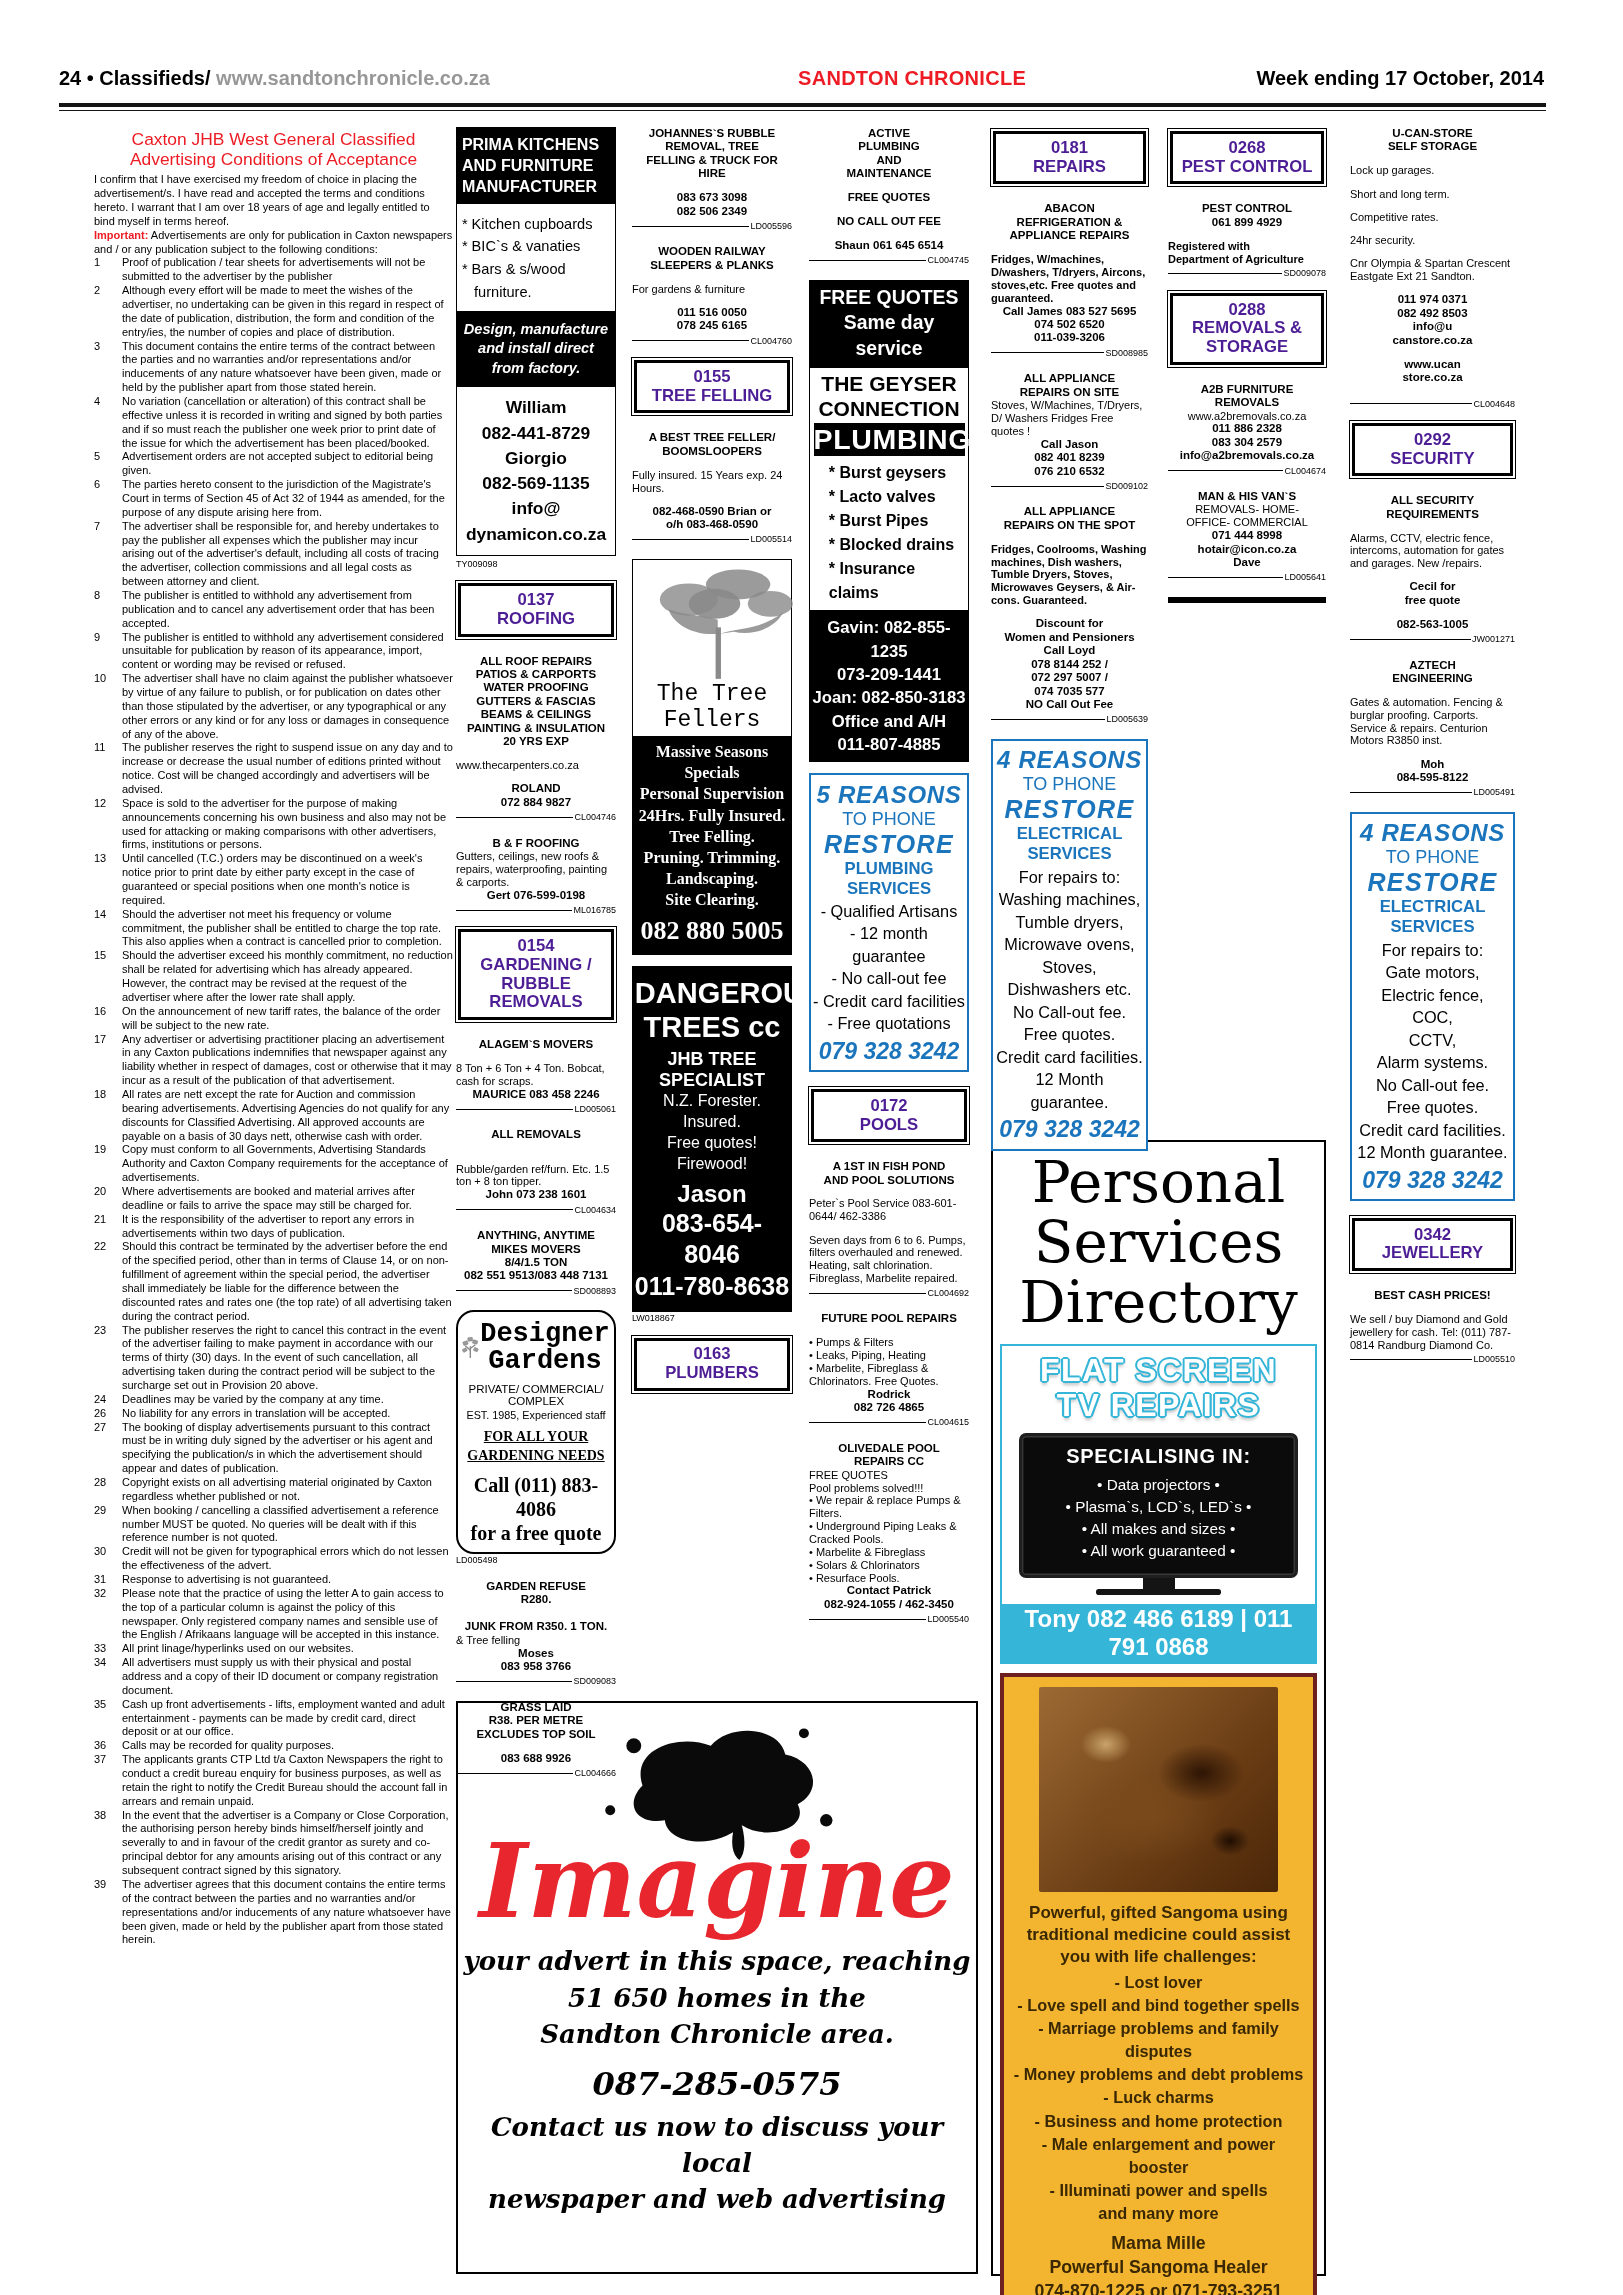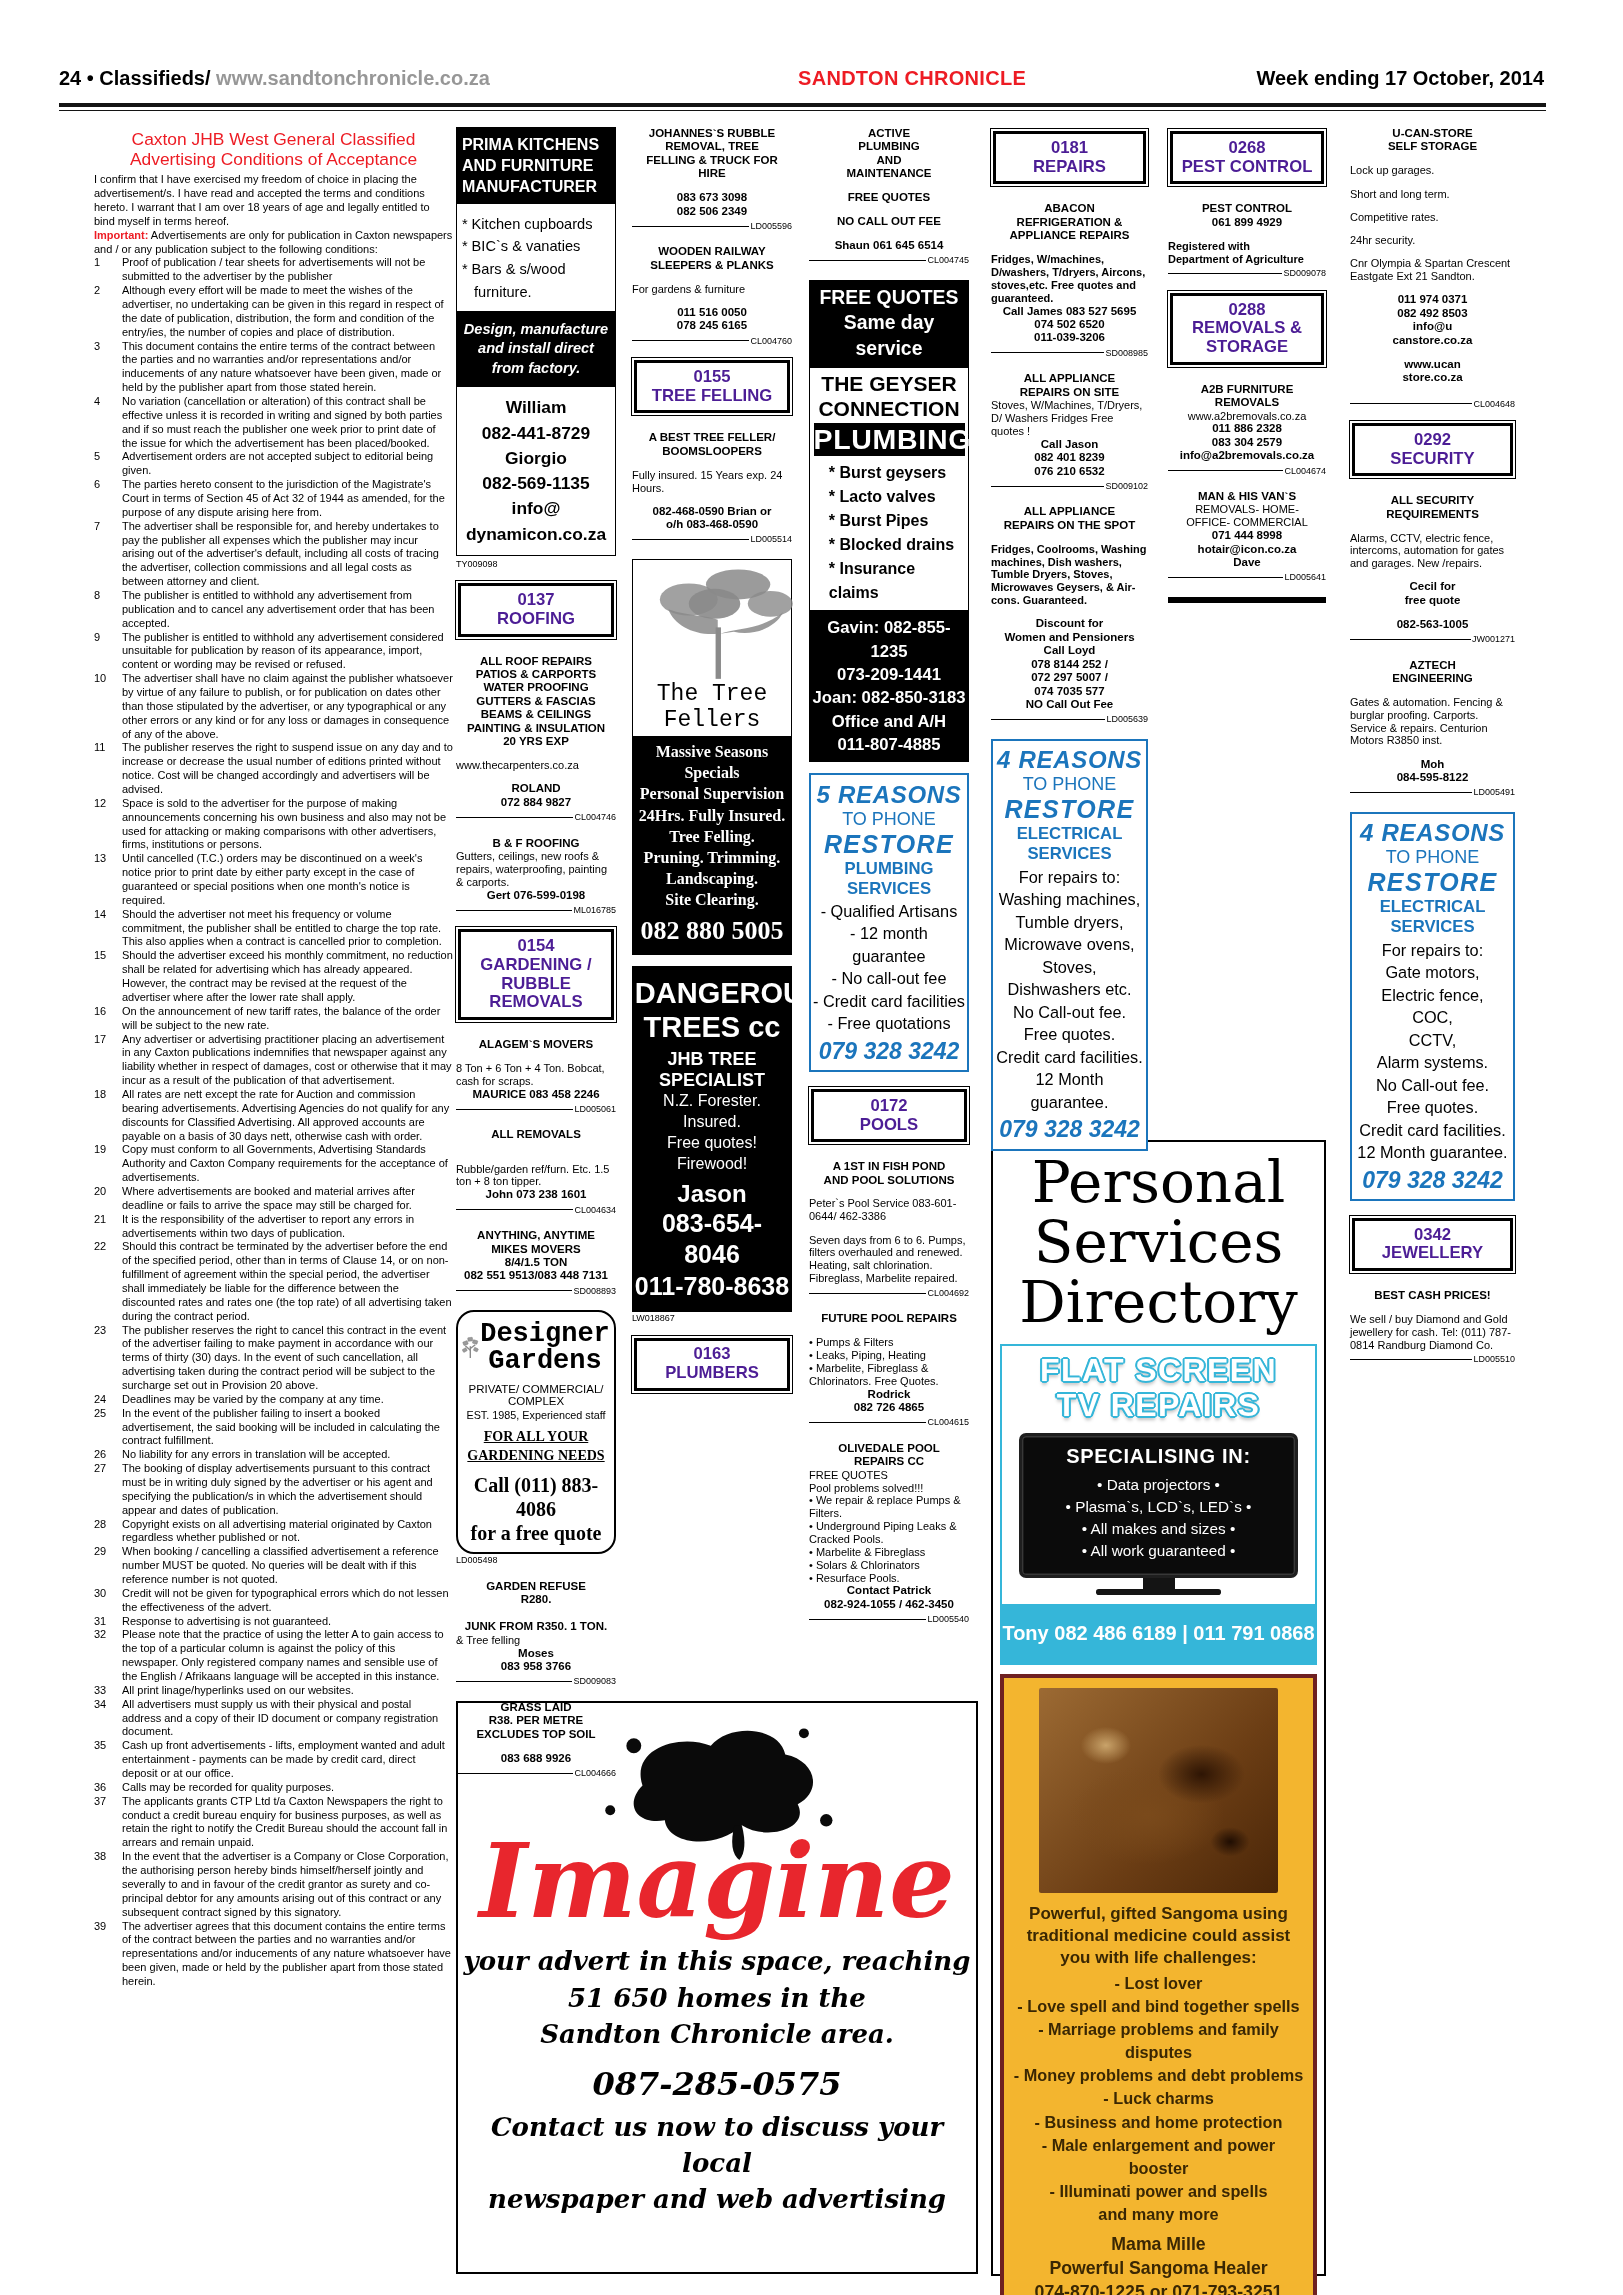--- a/index.html
+++ b/index.html
@@ -103,21 +103,21 @@
   .fsc{border:2.8px solid #35b6d9;margin:11px 7px 0;background:#fff;text-align:center;position:relative}
   .fsc-t{font-weight:bold;font-size:32px;line-height:1.12;color:#fff;letter-spacing:1.4px;margin-top:7px;
          text-shadow:-2.1px 0 #35b6d9,2.1px 0 #35b6d9,0 -2.1px #35b6d9,0 2.1px #35b6d9,
                      -1.4px -1.4px #35b6d9,1.4px 1.4px #35b6d9,1.4px -1.4px #35b6d9,-1.4px 1.4px #35b6d9,0 4.2px 3.5px rgba(0,0,0,.25)}
   .fsc-tv{background:#0b0b0b;border-radius:7px;margin:8.3px 16.7px 0;padding:9.7px 2.8px 12.5px;
           border:3.5px solid #1f1f1f;box-shadow:inset 0 0 0 1.4px #383838}
   .fsc-spec{color:#fff;font-weight:bold;font-size:20px;letter-spacing:0.7px}
   .fsc-items{color:#fff;font-size:15.3px;line-height:1.45;margin-top:5.6px}
   .fsc-stand{width:32px;height:11px;background:#141414;margin:0 auto}
   .fsc-base{width:125px;height:6.2px;background:#141414;margin:0 auto;border-radius:2.8px}
-  .fsc-ph{background:#35b6d9;color:#fff;font-weight:bold;font-size:20px;padding:18px 0;margin-top:8.3px}
+  .fsc-ph{background:#35b6d9;color:#fff;font-weight:bold;font-size:24px;padding:1px 0;margin-top:8.3px}
   .sg{border:4.9px solid #6e2021;background:#f3b52f;margin:9.7px 7px;padding:7px 7px 9.7px;
       text-align:center;color:#3a2703}
   .sg-photo{height:205px;margin:2.8px 28px 9.7px;border-radius:2.1px;background:
       radial-gradient(62px 42px at 68% 42%,#2e1504 0%,transparent 70%),
       radial-gradient(42px 31px at 28% 28%,#c9a36a 0%,transparent 60%),
       radial-gradient(28px 21px at 80% 75%,#1f0d02 0%,transparent 70%),
       radial-gradient(104px 66px at 45% 62%,#7a4a1b 0%,transparent 75%),
       linear-gradient(135deg,#9c6a33,#6b3d14 60%,#4a2608)}
   .sg-intro{font-weight:bold;font-size:17px;line-height:1.3}
   .sg-items{font-weight:bold;font-size:16.3px;line-height:1.42;margin-top:2.8px}
@@ -243,24 +243,20 @@
         <span class="tc-num">22</span>
         <span class="tc-text">Should this contract be terminated by the advertiser before the end of the specified period, other than in terms of Clause 14, or on non-fulfillment of agreement within the special period, the advertiser shall immediately be liable for the difference between the discounted rates and rates one (the top rate) of all advertising taken during the contract period.</span>
       </div>
       <div class="tc-item">
         <span class="tc-num">23</span>
         <span class="tc-text">The publisher reserves the right to cancel this contract in the event of the advertiser failing to make payment in accordance with our terms of thirty (30) days. In the event of such cancellation, all advertising taken during the contract period will be subject to the surcharge set out in Provision 20 above.</span>
       </div>
       <div class="tc-item">
         <span class="tc-num">24</span>
         <span class="tc-text">Deadlines may be varied by the company at any time.</span>
-      </div>
-      <div class="tc-item">
-        <span class="tc-num">25</span>
-        <span class="tc-text">In the event of the publisher failing to insert a booked advertisement, the said booking will be included in calculating the contract fulfillment.</span>
       </div>
       <div class="tc-item">
         <span class="tc-num">26</span>
         <span class="tc-text">No liability for any errors in translation will be accepted.</span>
       </div>
       <div class="tc-item">
         <span class="tc-num">27</span>
         <span class="tc-text">The booking of display advertisements pursuant to this contract must be in writing duly signed by the advertiser or his agent and specifying the publication/s in which the advertisement should appear and dates of publication.</span>
       </div>
       <div class="tc-item">

